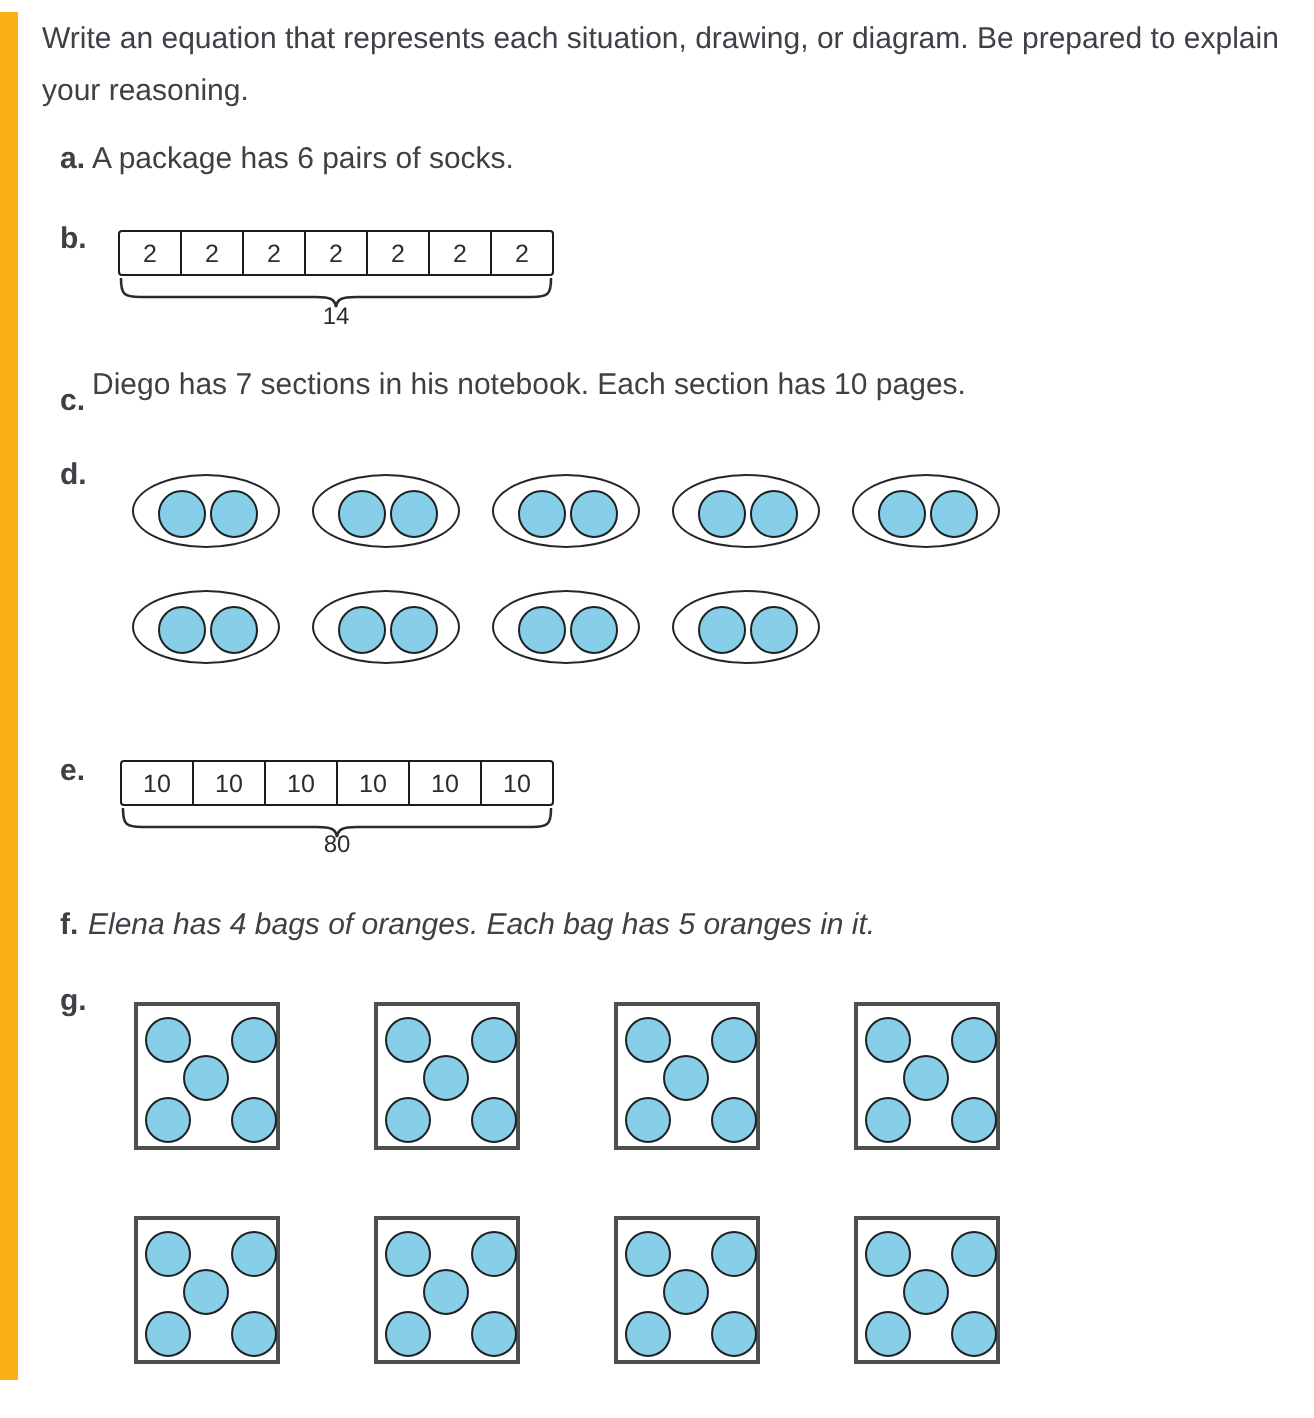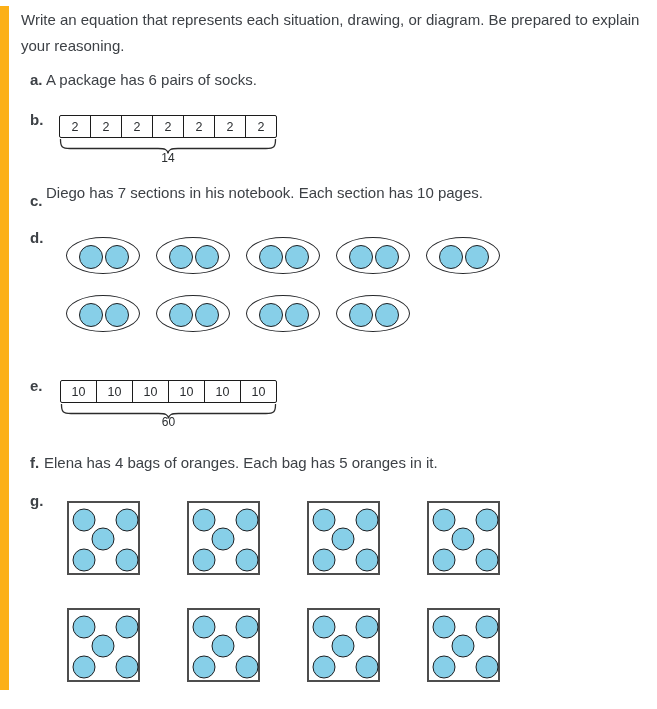--- a/index.html
+++ b/index.html
@@ -98,24 +98,24 @@
     <div class="tape-cell">10</div>
     <div class="tape-cell">10</div>
     <div class="tape-cell">10</div>
     <div class="tape-cell">10</div>
     <div class="tape-cell">10</div>
     <div class="tape-cell">10</div>
   </div>
 <svg class="brace" style="left:60px;top:404px;" width="217" height="15" viewBox="0 0 217 15">
   <path d="M1.5 0.5 C1.5 8 3 9.5 11 9.5 L98.5 9.5 C105.5 9.5 108 10.5 108.5 14.5 C109 10.5 111.5 9.5 118.5 9.5 L206 9.5 C214 9.5 215.5 8 215.5 0.5" fill="none" stroke="#2b2b2b" stroke-width="1.3" stroke-linecap="round"></path>
 </svg>
-<div class="tape-total" style="left:60px;top:415px;width:217px;">60</div>
+<div class="tape-total" style="left:60px;top:415px;width:217px;">80</div>
 
 <div class="item-label" style="left:30px;top:454px;">f.</div>
-<div class="item-text" style="left:44px;top:454px;">Elena has 4 bags of oranges. Each bag has 5 oranges in it.</div>
+<div class="item-text" style="left:44px;top:454px;font-style:italic;">Elena has 4 bags of oranges. Each bag has 5 oranges in it.</div>
 
 <div class="item-label" style="left:30px;top:492px;">g.</div>
 <div class="groups-layer">
     <div class="group-square" style="left: 67px; top: 501px; width: 73px; height: 74px;">
       <div class="counter-dot" style="left: 15.33px; top: 17.02px; width: 23px; height: 23px;"></div>
       <div class="counter-dot" style="left: 57.67px; top: 17.02px; width: 23px; height: 23px;"></div>
       <div class="counter-dot" style="left: 34.31px; top: 35.52px; width: 23px; height: 23px;"></div>
       <div class="counter-dot" style="left: 15.33px; top: 56.98px; width: 23px; height: 23px;"></div>
       <div class="counter-dot" style="left: 57.67px; top: 56.98px; width: 23px; height: 23px;"></div>
     </div>

